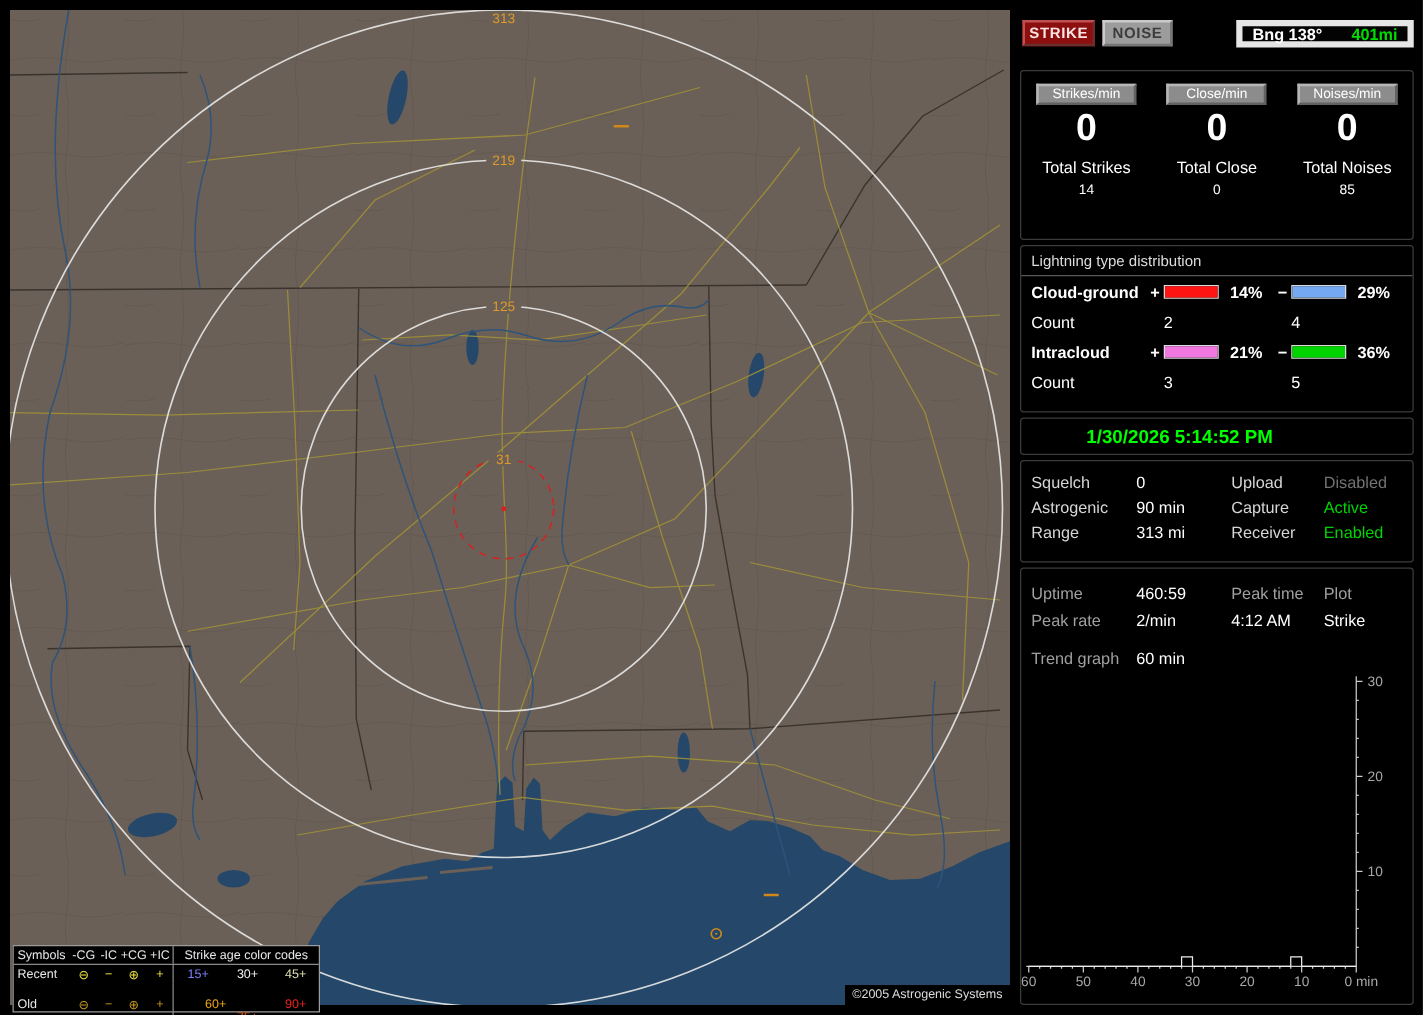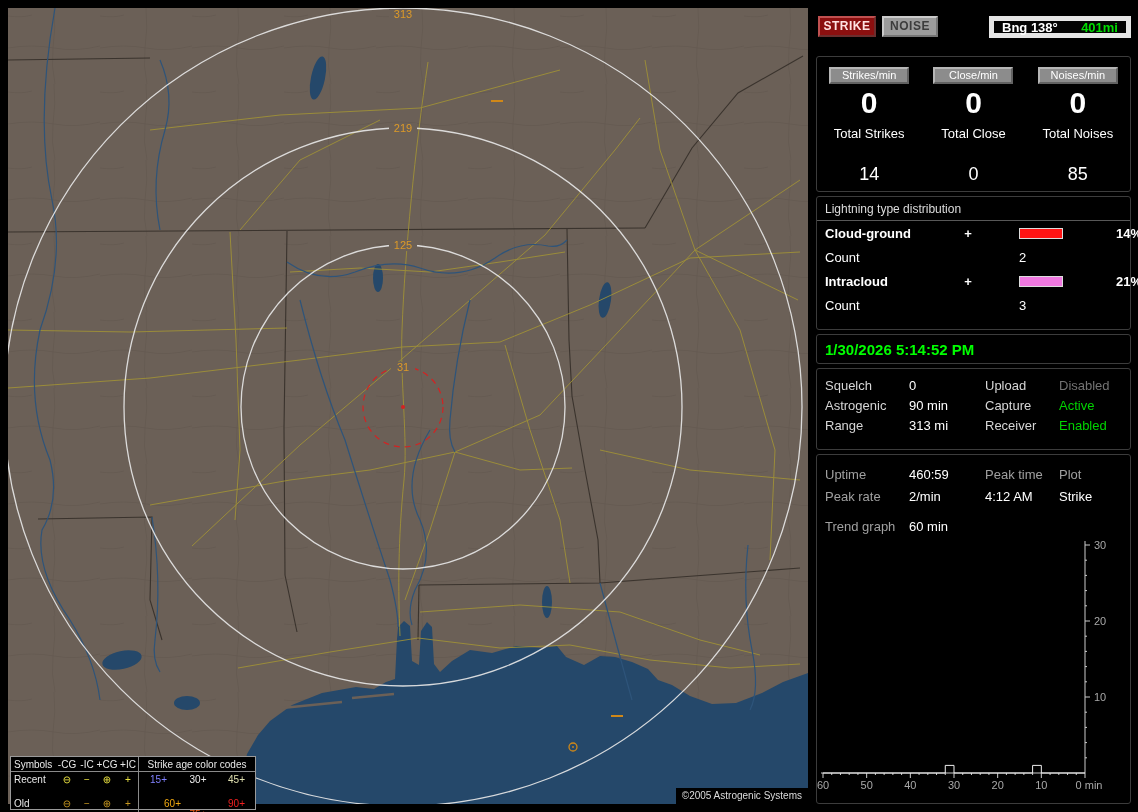--- a/index.html
+++ b/index.html
@@ -48,25 +48,25 @@
 
   #counters { top:48px; height:136px; display:flex; }
   .ccol { flex:1; text-align:center; padding-top:8px; }
   .cbtn {
     display:inline-block; min-width:80px; height:17px; line-height:13px;
     background:#8c8c8c; border:2px outset #b6b6b6; color:#fff;
     font-size:11px; padding:0 5px; cursor:pointer;
   }
   .czero { font-size:30px; font-weight:bold; margin-top:3px; line-height:32px; }
   .ctlabel { font-size:13px; margin-top:7px; }
-  .ctvalue { font-size:18px; margin-top:23px; }
+  .ctvalue { font-size:11px; margin-top:5px; }
 
   #distpanel { top:188px; height:134px; }
   .dtitle { font-size:12px; color:#dcdcdc; padding:5px 8px 4px; border-bottom:1px solid #585858; }
-  .drow { display:grid; grid-template-columns:92px 14px 46px 42px 14px 46px 1fr; align-items:center; height:24px; padding-left:8px; font-size:13px;gap:44px; }
+  .drow { display:grid; grid-template-columns:92px 14px 46px 42px 14px 46px 1fr; align-items:center; height:24px; padding-left:8px; font-size:13px; }
   .dlabel { font-weight:bold; }
   .dsign { text-align:center; font-weight:bold; }
   .dbar { width:44px; height:11px; border:1px solid #dcdcdc; background:#000; }
   .dfill { display:block; height:100%; width:100%; }
   .dpct { font-weight:bold; padding-left:7px; }
   .dcnt1 { grid-column:3; }
   .dcnt2 { grid-column:6; }
 
   #clockpanel { top:326px; height:30px; }
   #clock { font-size:15px; font-weight:bold; padding:6px 8px; }
@@ -285,21 +285,21 @@
       <span class="dpct">36%</span>
     </div>
     <div class="drow">
       <span>Count</span>
       <span class="dcnt1">3</span>
       <span class="dcnt2">5</span>
     </div>
   </div>
 
   <div id="clockpanel" class="sec panel">
-    <div id="clock" style="color: rgb(0, 255, 0);">1/30/2026 5:14:52 PM</div>
+    <div id="clock" style="color: rgb(0, 255, 0); margin-left: 44px;">1/30/2026 5:14:52 PM</div>
   </div>
 
   <div id="setpanel" class="sec panel">
     <div class="srow">
       <span class="slabel">Squelch</span>
       <span class="sval">0</span>
       <span class="slabel">Upload</span>
       <span class="sval" style="color: #737373;">Disabled</span>
     </div>
     <div class="srow">

